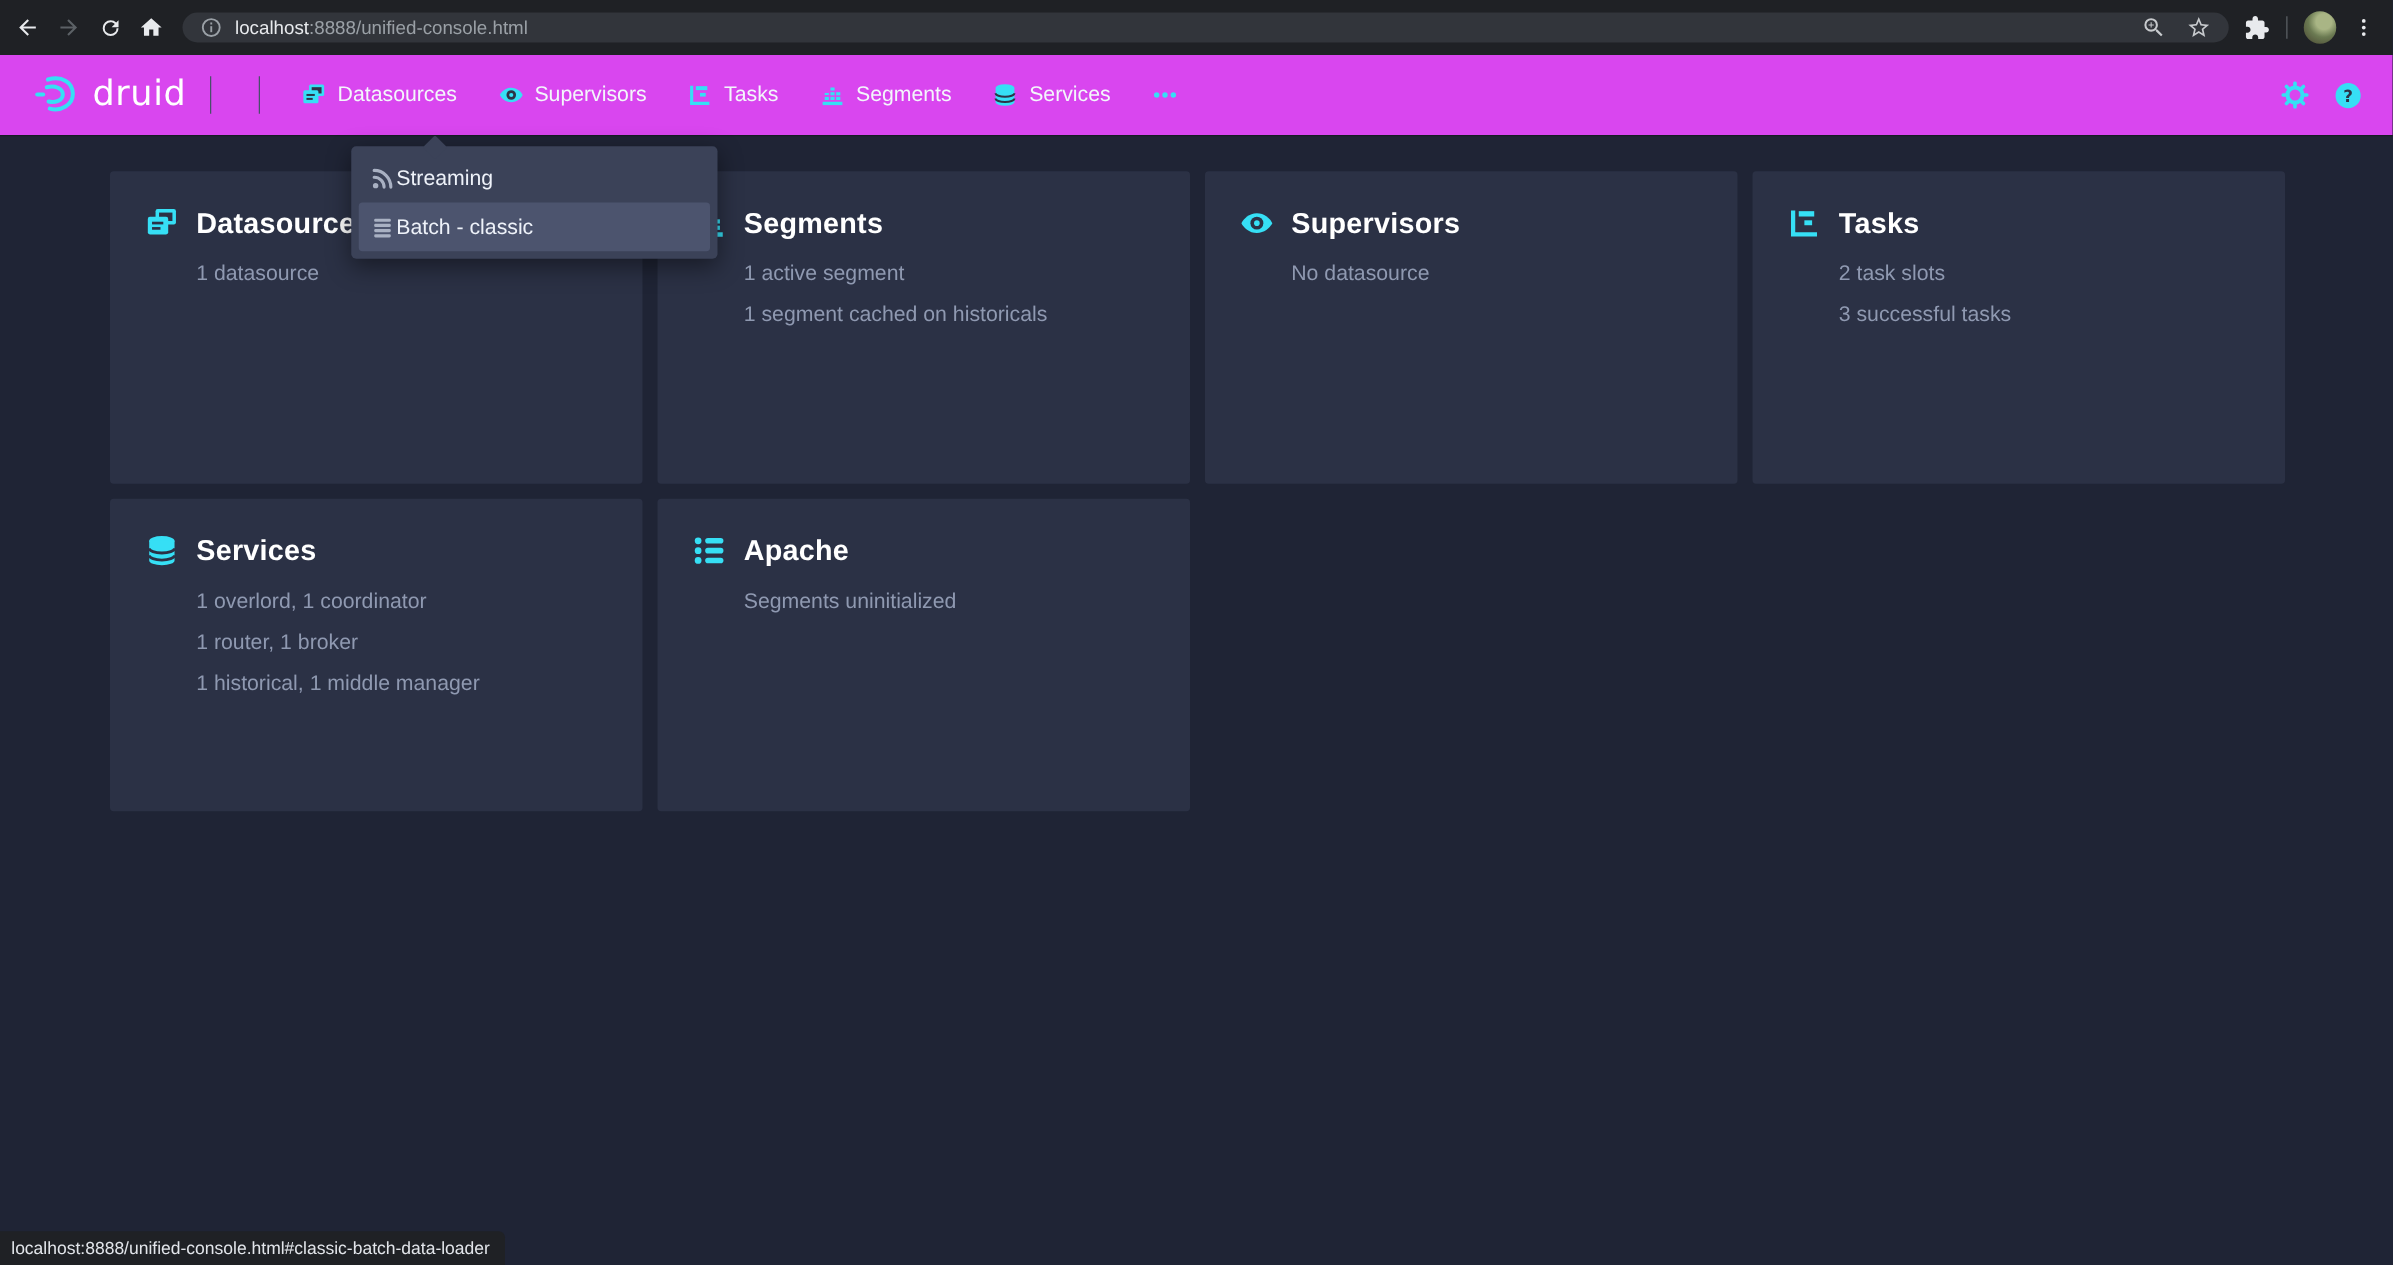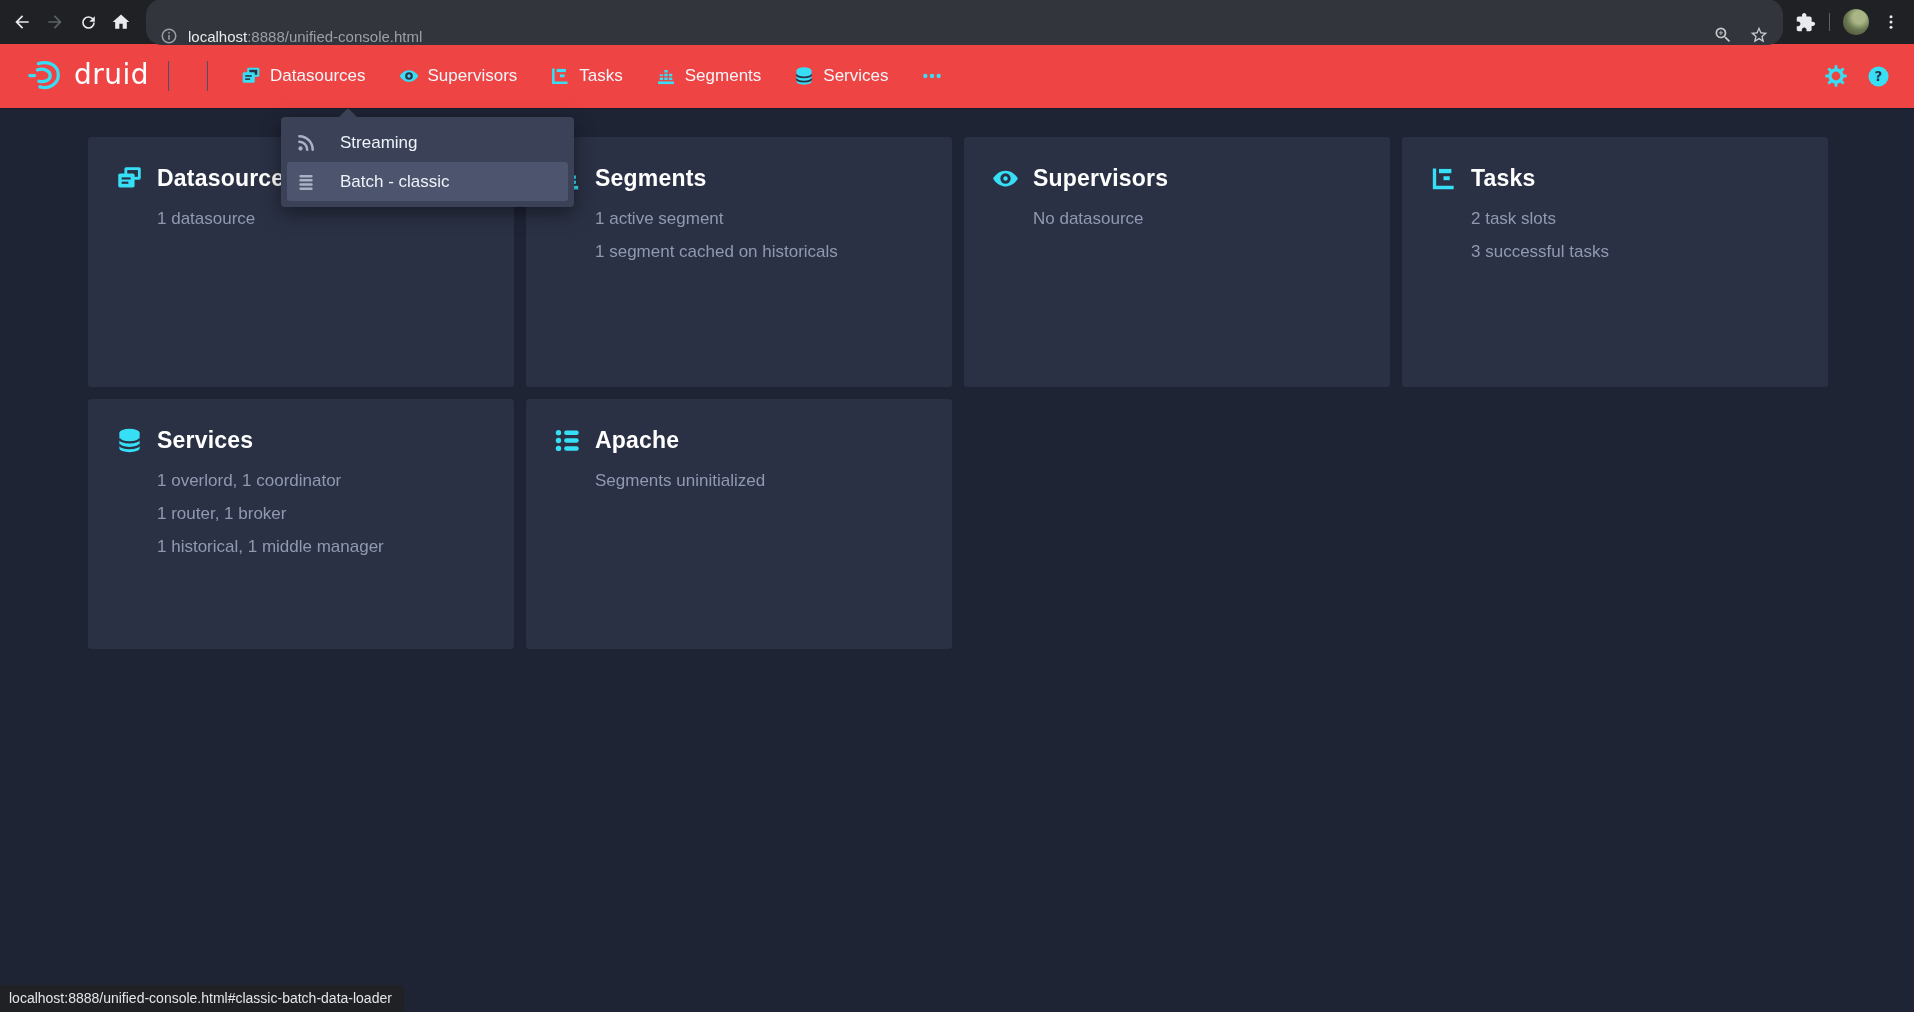--- a/index.html
+++ b/index.html
@@ -9,53 +9,53 @@
     font-family:"Liberation Sans","DejaVu Sans",sans-serif;
     -webkit-font-smoothing:antialiased;
   }
   .icon{display:inline-flex;align-items:center;justify-content:center;flex:0 0 auto}
   .icon svg{width:100%;height:100%;display:block}
 
   
   .browser{position:absolute;top:0;left:0;width:100%;height:44px;background:#1f2125;
     display:flex;align-items:center;padding-left:12px;box-sizing:border-box;z-index:20}
   .bbtn{width:20px;height:20px;margin-right:13px;display:flex;align-items:center;justify-content:center;cursor:pointer}
-  .addr{flex:1;min-width:0;height:46px;background:#32353b;border-radius:16px;
-    display:flex;align-items:flex-end;padding:0 14px;margin-left:2px}
+  .addr{flex:1;min-width:0;height:24px;background:#32353b;border-radius:16px;
+    display:flex;align-items:center;padding:0 14px;margin-left:2px}
   .addr-text{font-size:15px;white-space:nowrap;margin-left:10px}
   .addr-host{color:#e8eaed}
   .addr-rest{color:#9aa0a6}
   .addr-spacer{flex:1}
   .addr .right-ic{width:20px;height:20px;margin-left:16px;cursor:pointer}
   .br-right{display:flex;align-items:center;gap:13px;padding:0 14px 0 12px}
   .vsep{width:1px;height:18px;background:#5c6166}
   .avatar{width:26px;height:26px;border-radius:50%;
     background:radial-gradient(circle at 62% 32%, #a9b585 0 26%, #6b7a52 52%, #46412f 100%);
     cursor:pointer}
 
   
-  .nav{position:absolute;top:44px;left:0;width:100%;height:64px;background:#ef4444;
+  .nav{position:absolute;top:44px;left:0;width:100%;height:64px;background:#d946ef;
     display:flex;align-items:center;padding:0 24px 0 26px;box-sizing:border-box;z-index:10;
     box-shadow:0 1px 0 rgba(0,0,0,.25)}
   .brand{display:flex;align-items:center;gap:10px;cursor:pointer}
   .brand-name{color:#fff;font-size:28px;letter-spacing:.5px;margin-top:-3px;font-family:"DejaVu Sans",sans-serif}
   .nav-div{width:1px;height:30px;background:#49506a;margin:0 19px}
   #nav-primary,#nav-secondary{display:flex;align-items:center}
   .nav-item{display:flex;align-items:center;gap:9px;height:44px;padding:0 14px;margin-right:5px;
     border-radius:22px;color:#f3f6fb;font-size:17px;cursor:pointer;white-space:nowrap}
   .nav-item.active{background:#3f4760}
   .nav-right{margin-left:auto;display:flex;align-items:center;gap:20px}
   .nav-right .icon{cursor:pointer}
 
   
   .menu{position:absolute;left:281px;top:117px;width:293px;background:#3b4258;border-radius:4px;
     padding:6px;box-sizing:border-box;box-shadow:0 6px 20px rgba(0,0,0,.45);z-index:30}
   .menu::before{content:"";position:absolute;top:-6px;left:60px;width:14px;height:14px;
     background:#3b4258;transform:rotate(45deg);border-radius:2px}
-  .menu-item{display:flex;align-items:center;gap:24px;height:39px;padding:0 9px;border-radius:3px;
+  .menu-item{display:flex;align-items:center;gap:1px;height:39px;padding:0 9px;border-radius:3px;
     color:#eef2f9;font-size:17px;cursor:pointer;position:relative;z-index:1;white-space:nowrap}
   .menu-item.active{background:#4c546e}
   .tag{margin-left:12px;background:#333a54;color:#ccd3e3;font-size:14px;padding:3px 9px;
     border-radius:2px;line-height:1.25}
 
   
   .cards{position:absolute;left:88px;top:137px;display:grid;
     grid-template-columns:repeat(4,426px);grid-auto-rows:250px;gap:12px;z-index:1}
   .card{background:#2b3145;border-radius:3px;padding:26px 28px;box-sizing:border-box;cursor:pointer}
   .card-head{display:flex;align-items:center;gap:14px;height:30px}

